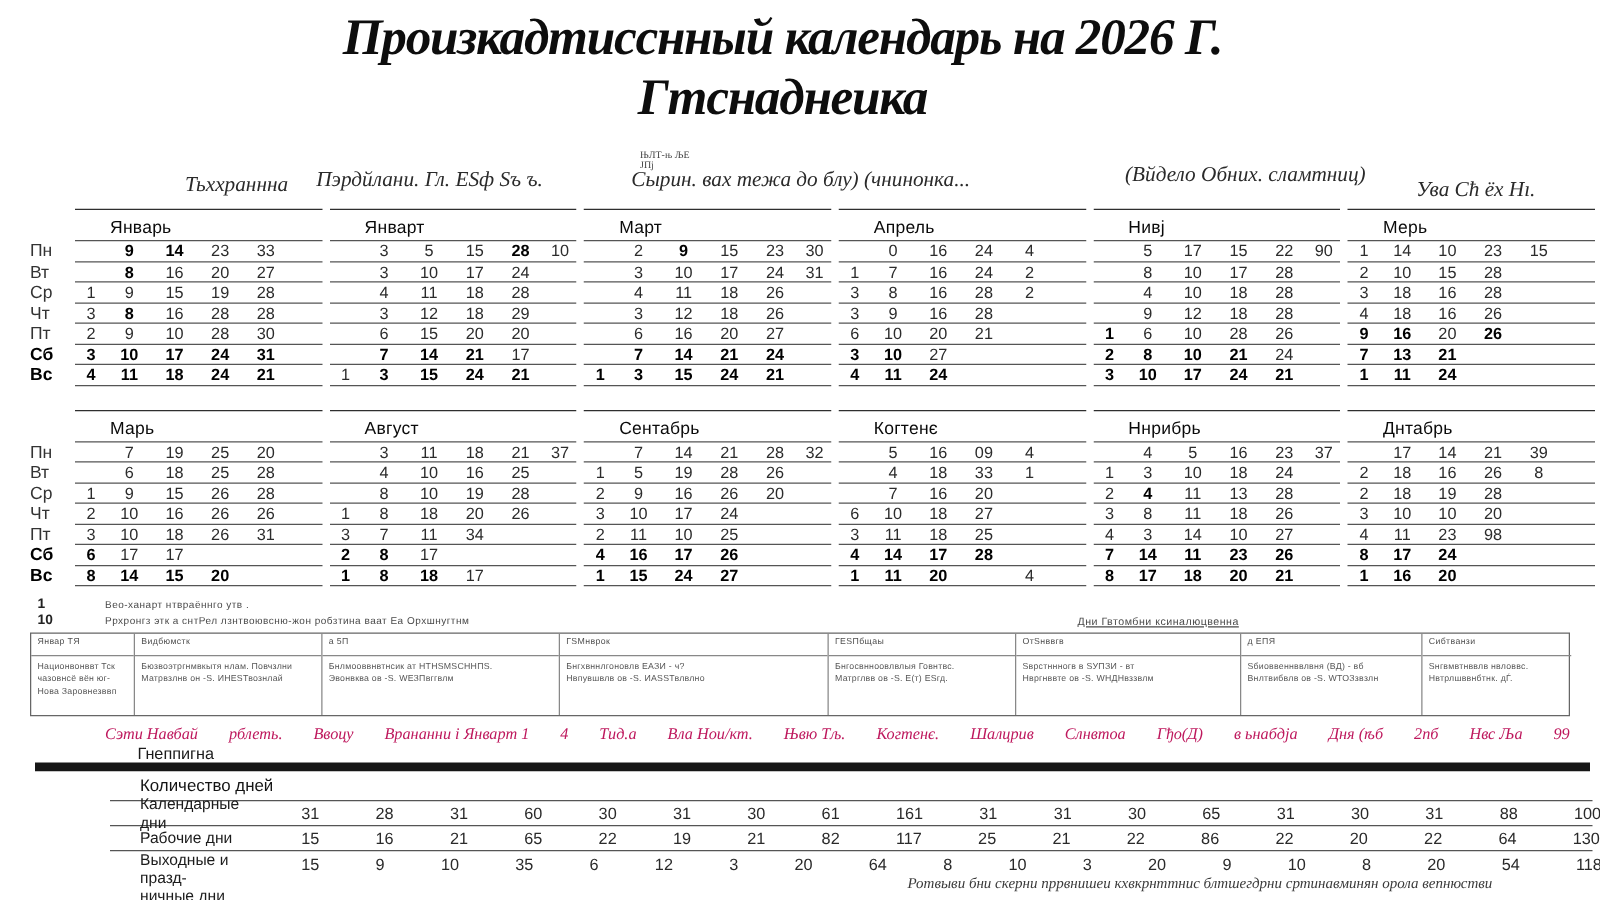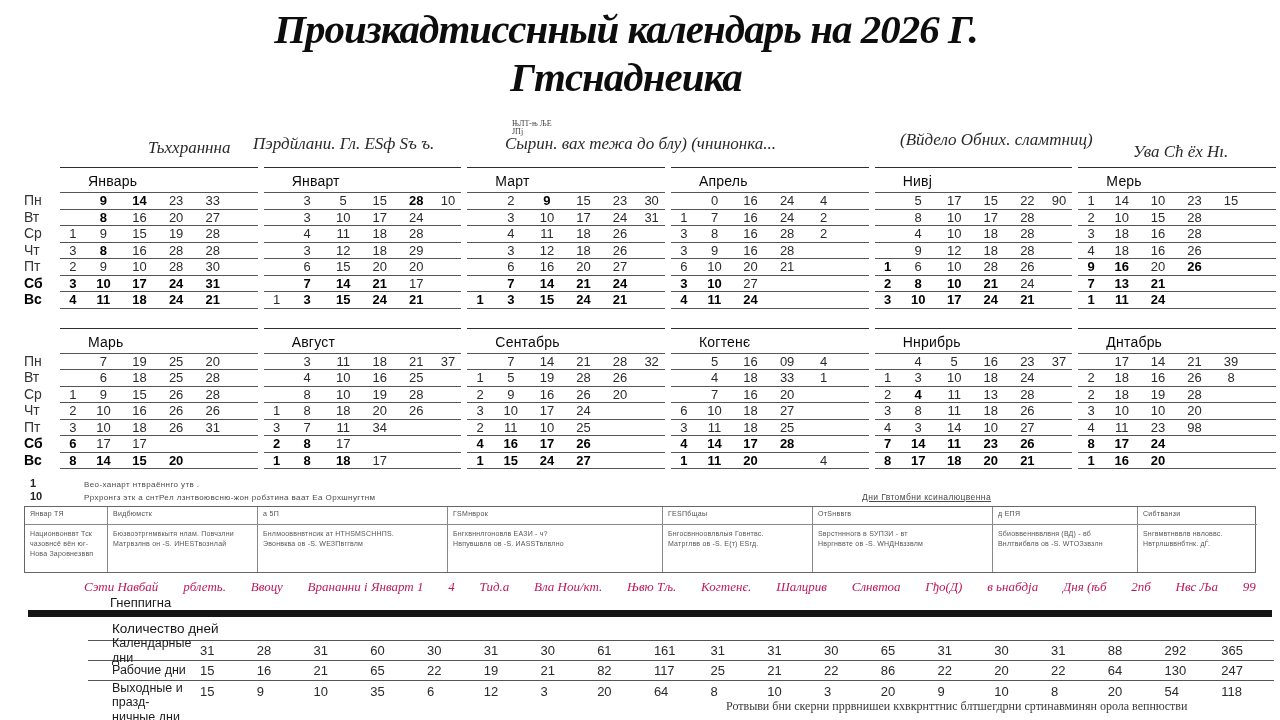--- a/index.html
+++ b/index.html
@@ -62,28 +62,28 @@
   #words-row { position:absolute; top:579px; left:84px; width:1172px; display:flex;
                justify-content:space-between; font-family:"Liberation Serif", serif;
                font-style:italic; font-size:13px; color:#be185d; white-space:nowrap; }
 
   
   .sum-title { position:absolute; left:110px; top:595px; font-size:13px; color:#1a1a1a; }
   .black-bar { position:absolute; left:28px; top:610px; width:1244px; height:7px; background:#161616; }
   .sum-table { position:absolute; left:88px; top:621px; width:1186px; }
   .sum-header { height:20px; border-bottom:1px solid #555; font-size:13.5px; color:#141414;
                 padding-left:24px; }
-  .sum-row { display:flex; height:20px; border-bottom:1px solid #555; align-items:center; }
+  .sum-row { display:flex; height:20px; border-bottom:1px solid #555; align-items:center;gap:41px; }
   .sum-row:last-child { border-bottom:none; height:auto; min-height:20px; align-items:flex-start; }
   .sum-row:last-child .sum-cell { padding-top:3px; }
   .sum-label { width:108px; flex:none; font-size:12.5px; color:#1c1c1c; line-height:1.15;
                padding-left:24px; }
   .sum-cell { flex:1; font-size:13px; color:#2a2a2a; text-align:left; padding-left:4px; }
   .bottom-note { position:absolute; left:726px; top:699px; font-family:"Liberation Serif", serif;
-                 font-size:12px; color:#3a3a3a; white-space:nowrap; }
+                 font-style:italic; font-size:12px; color:#3a3a3a; white-space:nowrap; }
 </style>
 </head>
 <body>
 
 <div class="title">
   <div>Произкадтисснный календарь на 2026 Г.</div>
   <div>Гтснаднеика</div>
 </div>
 
 <div class="legend">
@@ -963,21 +963,21 @@
         <div class="sum-cell">61</div>
         <div class="sum-cell">161</div>
         <div class="sum-cell">31</div>
         <div class="sum-cell">31</div>
         <div class="sum-cell">30</div>
         <div class="sum-cell">65</div>
         <div class="sum-cell">31</div>
         <div class="sum-cell">30</div>
         <div class="sum-cell">31</div>
         <div class="sum-cell">88</div>
-        <div class="sum-cell">292</div>
+        <div class="sum-cell">100</div>
         <div class="sum-cell">365</div>
       </div>
       <div class="sum-row">
         <div class="sum-label">
           <div>Рабочие дни</div>
         </div>
         <div class="sum-cell">15</div>
         <div class="sum-cell">16</div>
         <div class="sum-cell">21</div>
         <div class="sum-cell">65</div>

